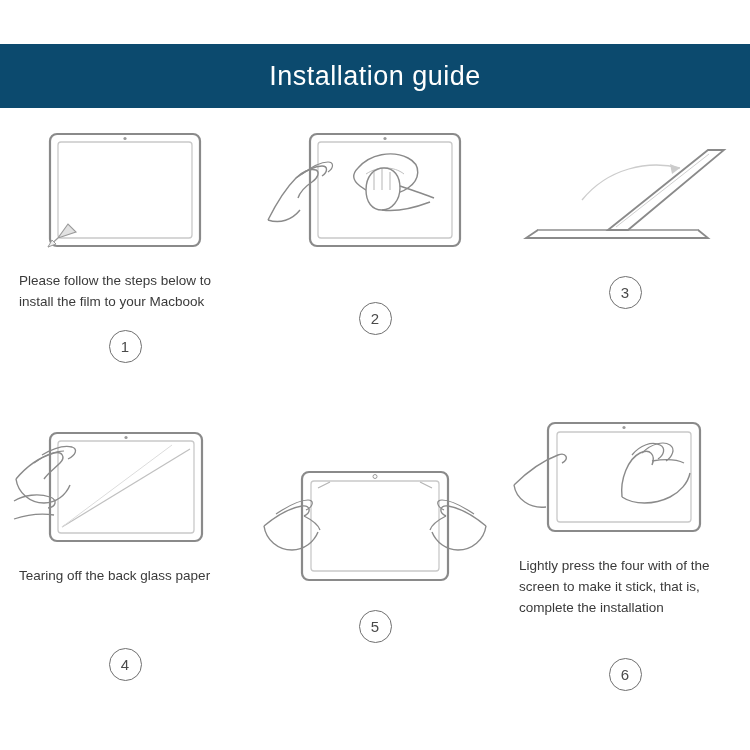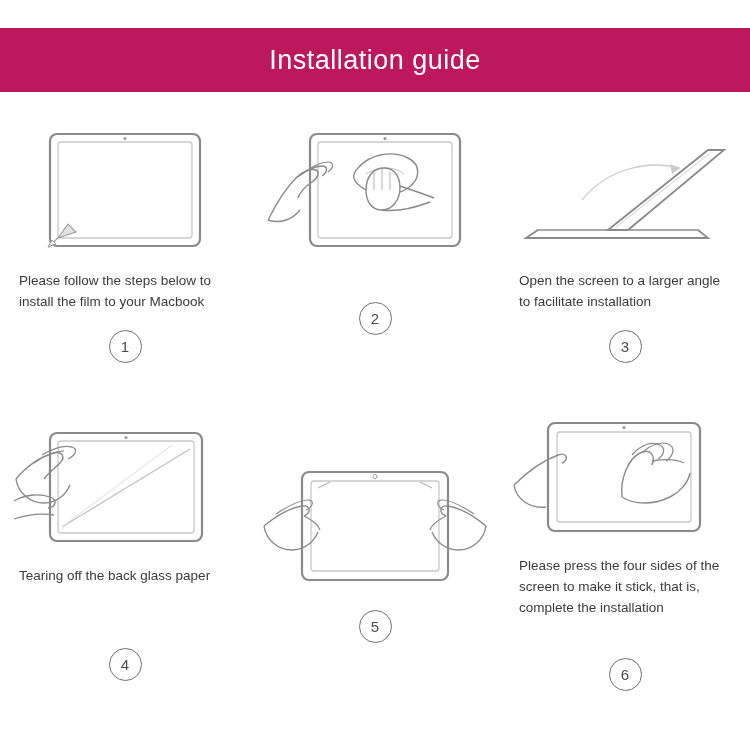--- a/index.html
+++ b/index.html
@@ -16,24 +16,24 @@
   }
   .page {
     position: relative;
     width: 750px;
     height: 750px;
     background: #ffffff;
   }
   .header {
     position: absolute;
     left: 0;
-    top: 28px;
+    top: 44px;
     width: 750px;
     height: 64px;
-    background: #be185d;
+    background: #0c4a6e;
     display: flex;
     align-items: center;
     justify-content: center;
   }
   .header-title {
     color: #ffffff;
     font-size: 27px;
     font-weight: 400;
     letter-spacing: 0.5px;
   }
@@ -153,21 +153,20 @@
 
             <path d="M14 110 L196 110 L186 102 L26 102 Z" fill="#ffffff" stroke="#8a8a8a" stroke-width="1.8"></path>
             <path d="M26 102 L186 102" stroke="#c9c9c9" stroke-width="1"></path>
             <path d="M96 102 L196 22 L212 22 L116 102 Z" fill="#ffffff" stroke="#8a8a8a" stroke-width="1.8"></path>
             <path d="M104 99 L197 26" stroke="#d0d0d0" stroke-width="1"></path>
 
             <path d="M70 72 C96 40, 136 32, 168 40" fill="none" stroke="#cccccc" stroke-width="1.3"></path>
             <path d="M168 40 L158 36 L160 46 Z" fill="#cccccc"></path>
           </svg>
         </div>
-        <div class="caption">Open the screen to a larger angle to facilitate installation</div>
         <div class="num-wrap spacer-num-1">
           <div class="circ">3</div>
         </div>
       </div>
 
     </div>
 
     <div class="row2" style="display:flex;width:750px;">
 
       <div class="cell">
@@ -230,21 +229,21 @@
             <path d="M2 72 C14 60, 30 48, 46 42 C54 39, 58 46, 50 50" fill="none" stroke="#8a8a8a" stroke-width="1.4"></path>
             <path d="M2 72 C4 86, 18 96, 34 94" fill="none" stroke="#8a8a8a" stroke-width="1.4"></path>
 
             <path d="M110 84 C108 66, 116 46, 128 40 C138 35, 144 42, 140 52" fill="none" stroke="#8a8a8a" stroke-width="1.4"></path>
             <path d="M120 42 C128 32, 140 28, 148 32 C154 35, 152 42, 146 46" fill="none" stroke="#8a8a8a" stroke-width="1.3"></path>
             <path d="M130 40 C140 30, 152 28, 158 32 C164 36, 160 44, 154 48" fill="none" stroke="#8a8a8a" stroke-width="1.2"></path>
             <path d="M140 48 C152 46, 164 46, 172 50" fill="none" stroke="#8a8a8a" stroke-width="1.3"></path>
             <path d="M110 84 C122 92, 142 92, 158 84 C168 79, 176 70, 178 60" fill="none" stroke="#8a8a8a" stroke-width="1.4"></path>
           </svg>
         </div>
-        <div class="caption">Please press the four sides of the screen to make it stick, that is, complete the installation</div>
+        <div class="caption">Lightly press the four with of the screen to make it stick, that is, complete the installation</div>
         <div class="num-wrap" style="margin-top:40px;">
           <div class="circ">6</div>
         </div>
       </div>
 
     </div>
 
   </div>
 </div>
 

